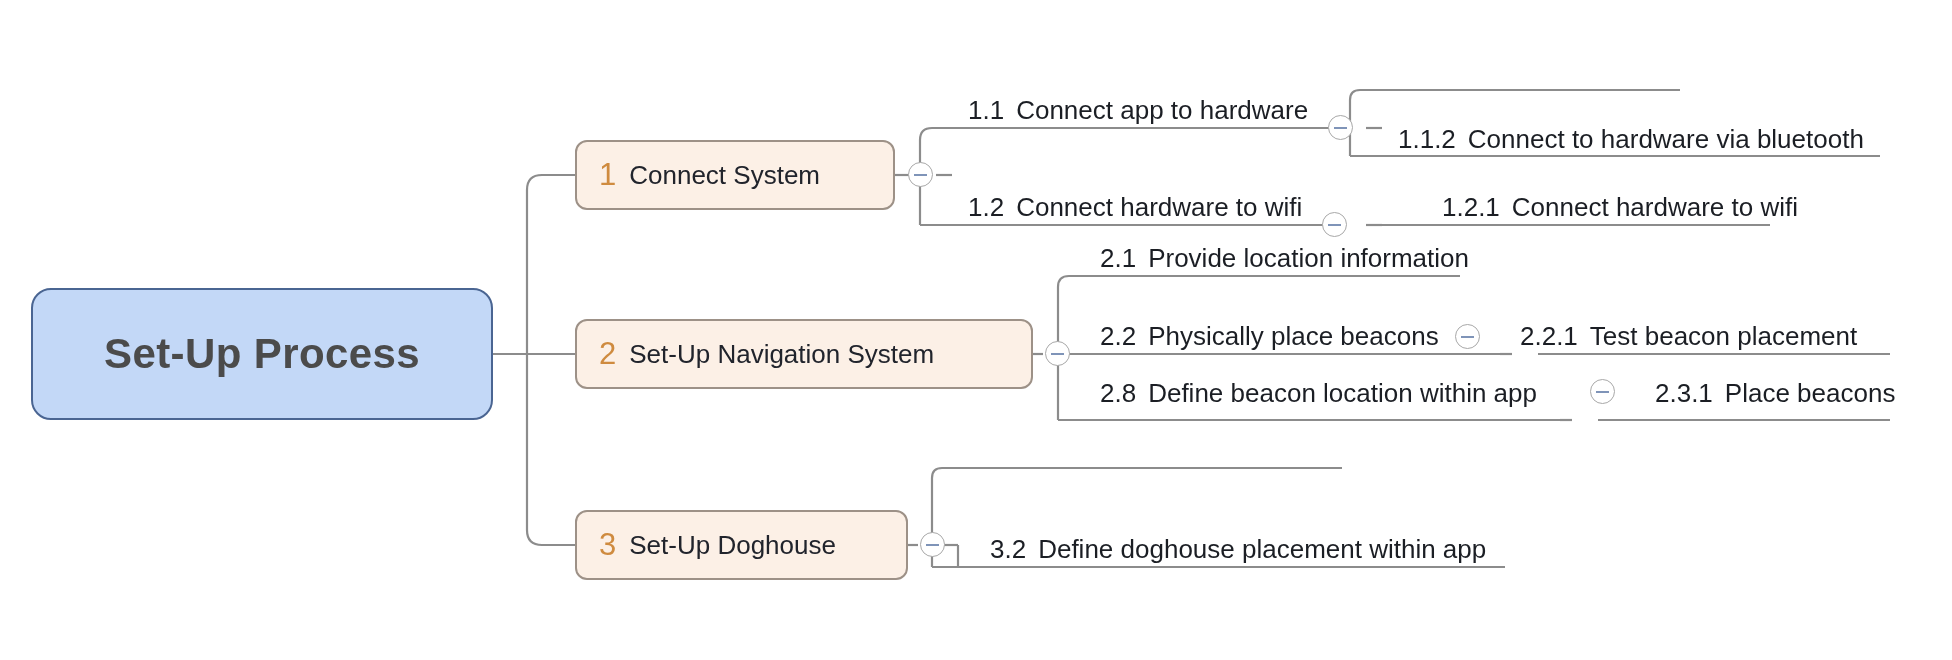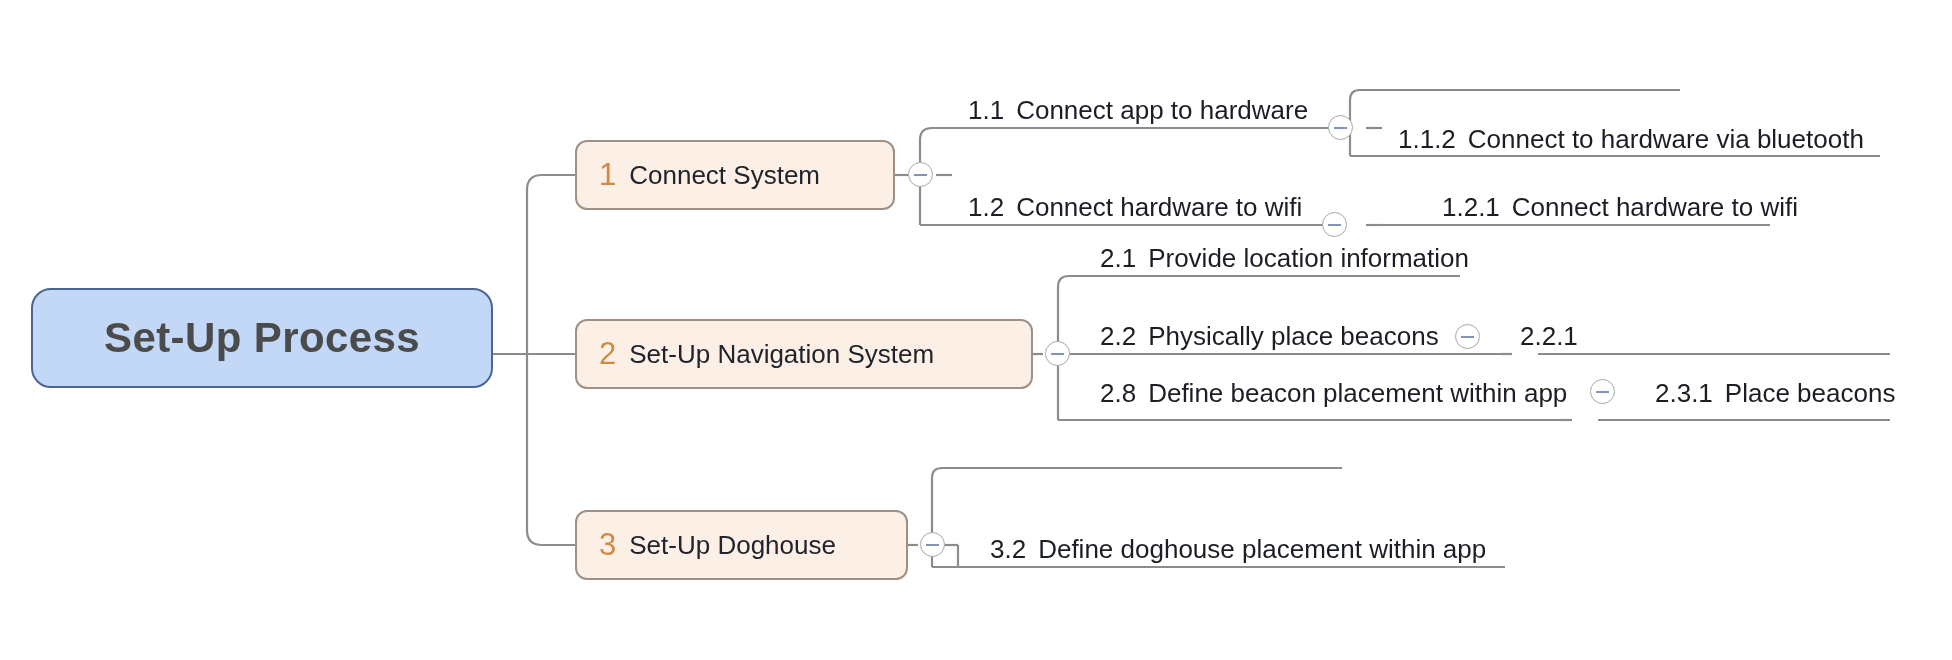--- a/index.html
+++ b/index.html
@@ -27,21 +27,21 @@
     height: 660px;
     pointer-events: none;
   }
 
   
   .root-node {
     position: absolute;
     left: 31px;
     top: 288px;
     width: 462px;
-    height: 100px;
+    height: 132px;
     box-sizing: border-box;
     background: #c3d8f7;
     border: 2px solid #4a6592;
     border-radius: 20px;
     display: flex;
     align-items: center;
     justify-content: center;
     z-index: 4;
   }
   .root-label {
@@ -228,25 +228,26 @@
   </div>
 
   <div class="leaf lvl2" style="left:1100px; top:321px;">
     <span class="leaf-num">2.2</span>
     <span class="leaf-text">Physically place beacons</span>
   </div>
   <div class="collapse-icon" style="left:1455px; top:324px;"></div>
 
   <div class="leaf lvl3" style="left:1520px; top:321px;">
     <span class="leaf-num">2.2.1</span>
+    <span class="leaf-text">Test beacon placement</span>
   </div>
 
   <div class="leaf lvl2" style="left:1100px; top:378px;">
     <span class="leaf-num">2.8</span>
-    <span class="leaf-text">Define beacon placement within app</span>
+    <span class="leaf-text">Define beacon location within app</span>
   </div>
   <div class="collapse-icon" style="left:1590px; top:379px;"></div>
 
   <div class="leaf lvl3" style="left:1655px; top:378px;">
     <span class="leaf-num">2.3.1</span>
     <span class="leaf-text">Place beacons</span>
   </div>
 
   <div class="l1-node" style="left:575px; top:510px; width:333px;">
     <span class="l1-num">3</span>

